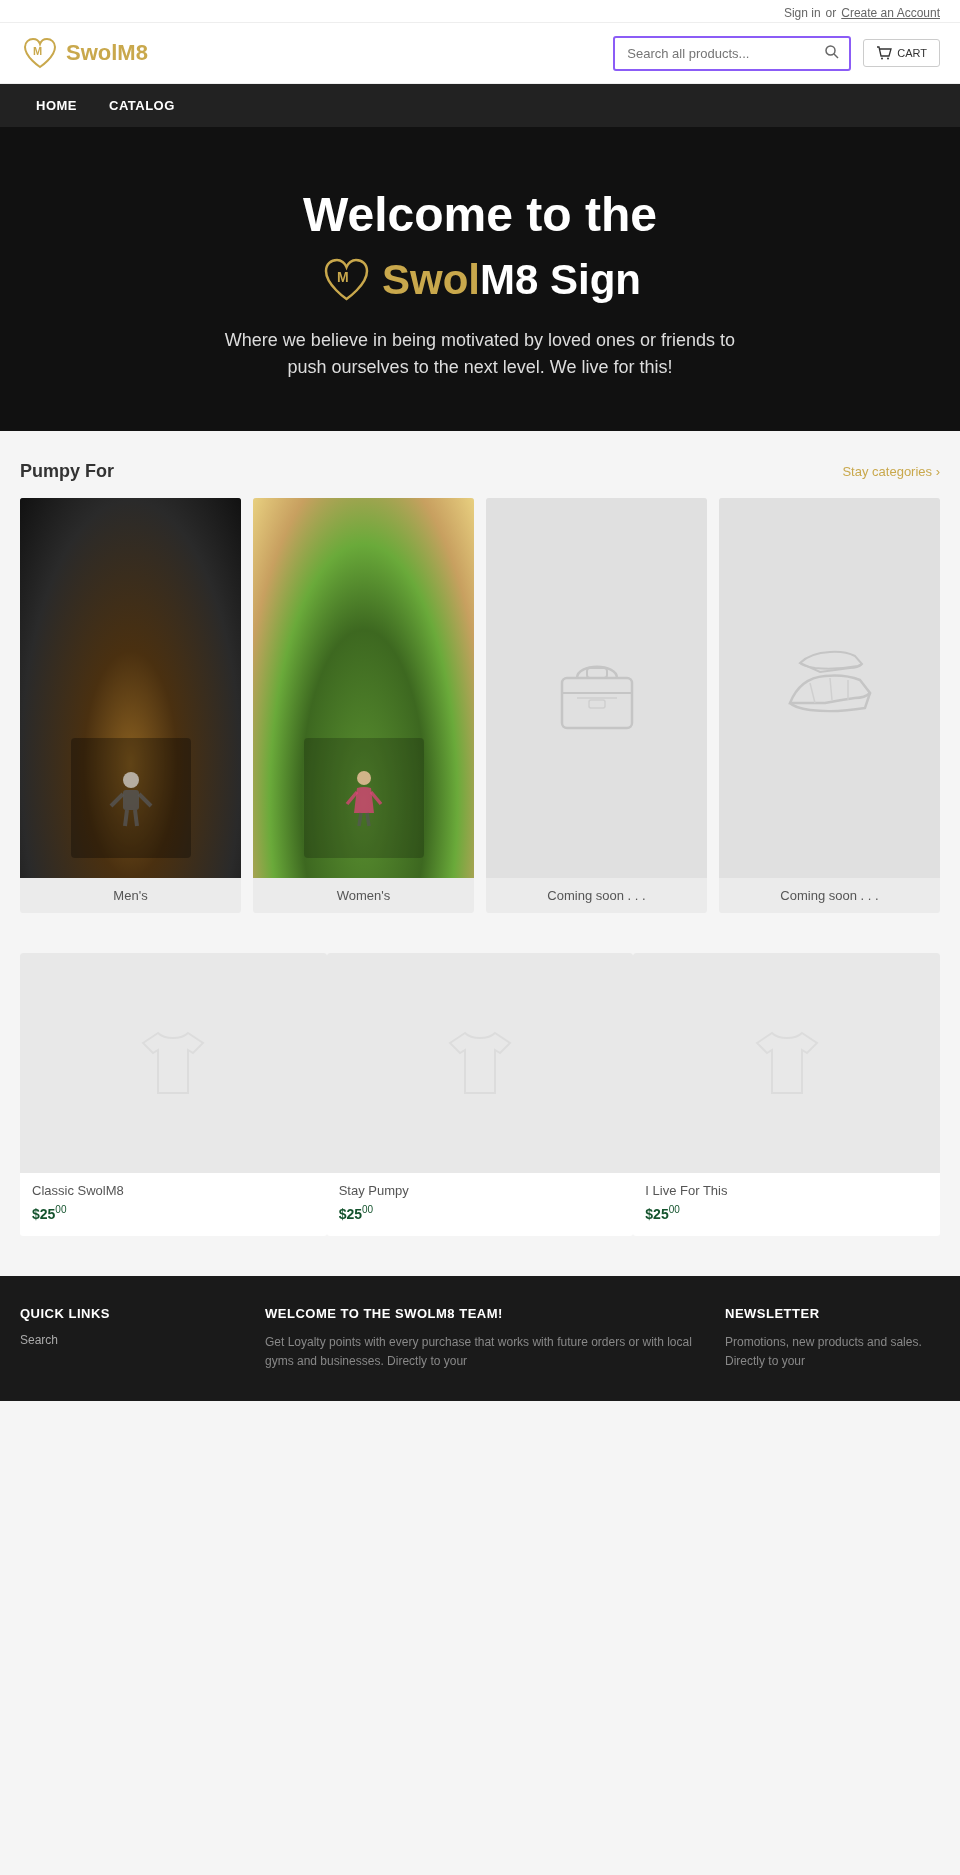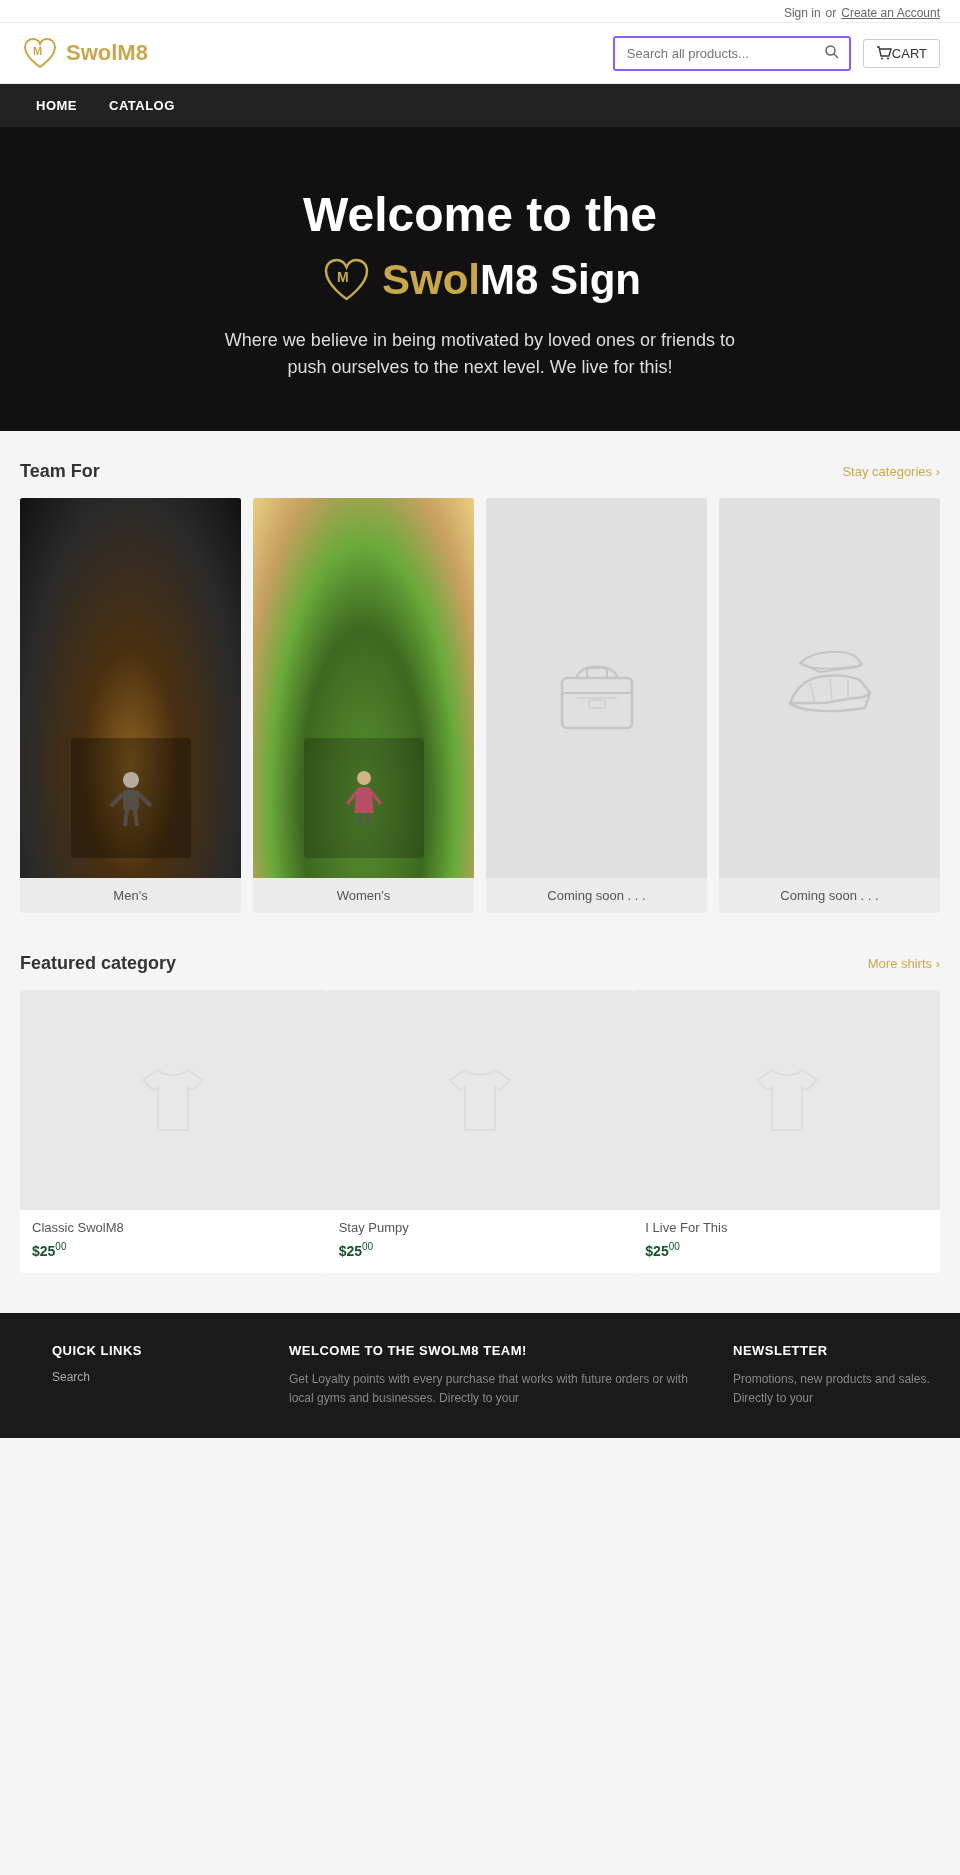--- a/index.html
+++ b/index.html
@@ -66,26 +66,27 @@
       background: none;
       border: none;
       padding: 7px 10px;
       cursor: pointer;
       color: #666;
       font-size: 14px;
     }
     .cart-btn {
       display: flex;
       align-items: center;
+      gap: 5px;
       background: none;
       border: 1px solid #ccc;
       border-radius: 3px;
       padding: 6px 12px;
       cursor: pointer;
-      font-size: 13px;
+      font-size: 11px;
       color: #333;
       text-decoration: none;
     }
 
     
     .nav-bar {
       background: #222;
       display: flex;
       align-items: center;
       padding: 0 20px;
@@ -242,21 +243,20 @@
     .footer {
       background: #1a1a1a;
       color: #aaa;
       padding: 30px 20px;
       margin-top: 10px;
     }
     .footer-grid {
       display: grid;
       grid-template-columns: 1fr 2fr 1fr;
       gap: 30px;
-      margin-left: 32px;
     }
     .footer-col h4 {
       color: #fff;
       font-size: 13px;
       font-weight: bold;
       margin-bottom: 12px;
       text-transform: uppercase;
       letter-spacing: 0.5px;
     }
     .footer-col a {
@@ -356,21 +356,21 @@
     </svg>
     <div class="hero-brand-text">
       <span class="gold">Swol</span><span>M8</span><span> Sign</span>
     </div>
   </div>
   <p>Where we believe in being motivated by loved ones or friends to push ourselves to the next level. We live for this!</p>
 </section>
 
 <section class="section">
   <div class="section-header">
-    <h2 class="section-title">Team For</h2>
+    <h2 class="section-title">Pumpy For</h2>
     <a href="#" class="section-link">Stay categories ›</a>
   </div>
 
   <div class="category-grid">
 
     <a href="#" class="category-card">
       <div class="category-image-wrap">
         <div class="photo-mens" style="width:100%;height:100%;"></div>
 
         <div style="position:absolute;bottom:20px;left:50%;transform:translateX(-50%);width:120px;height:120px;background:rgba(0,0,0,0.3);border-radius:4px;display:flex;align-items:center;justify-content:center;">
@@ -436,24 +436,20 @@
           </svg>
         </div>
       </div>
       <div class="category-label">Coming soon . . .</div>
     </a>
 
   </div>
 </section>
 
 <section class="section" style="padding-top:10px;">
-  <div class="section-header">
-    <h2 class="section-title">Featured category</h2>
-    <a href="#" class="section-link">More shirts ›</a>
-  </div>
 
   <div class="product-grid">
 
     <a href="#" class="product-card">
       <div class="product-image">
         <svg width="80" height="80" viewBox="0 0 80 80" fill="none">
           <path d="M10 20 L25 10 Q30 15 40 15 Q50 15 55 10 L70 20 L60 30 L55 27 L55 70 L25 70 L25 27 L20 30 Z" stroke="#bbb" stroke-width="2" fill="none"></path>
         </svg>
       </div>
       <div class="product-info">

